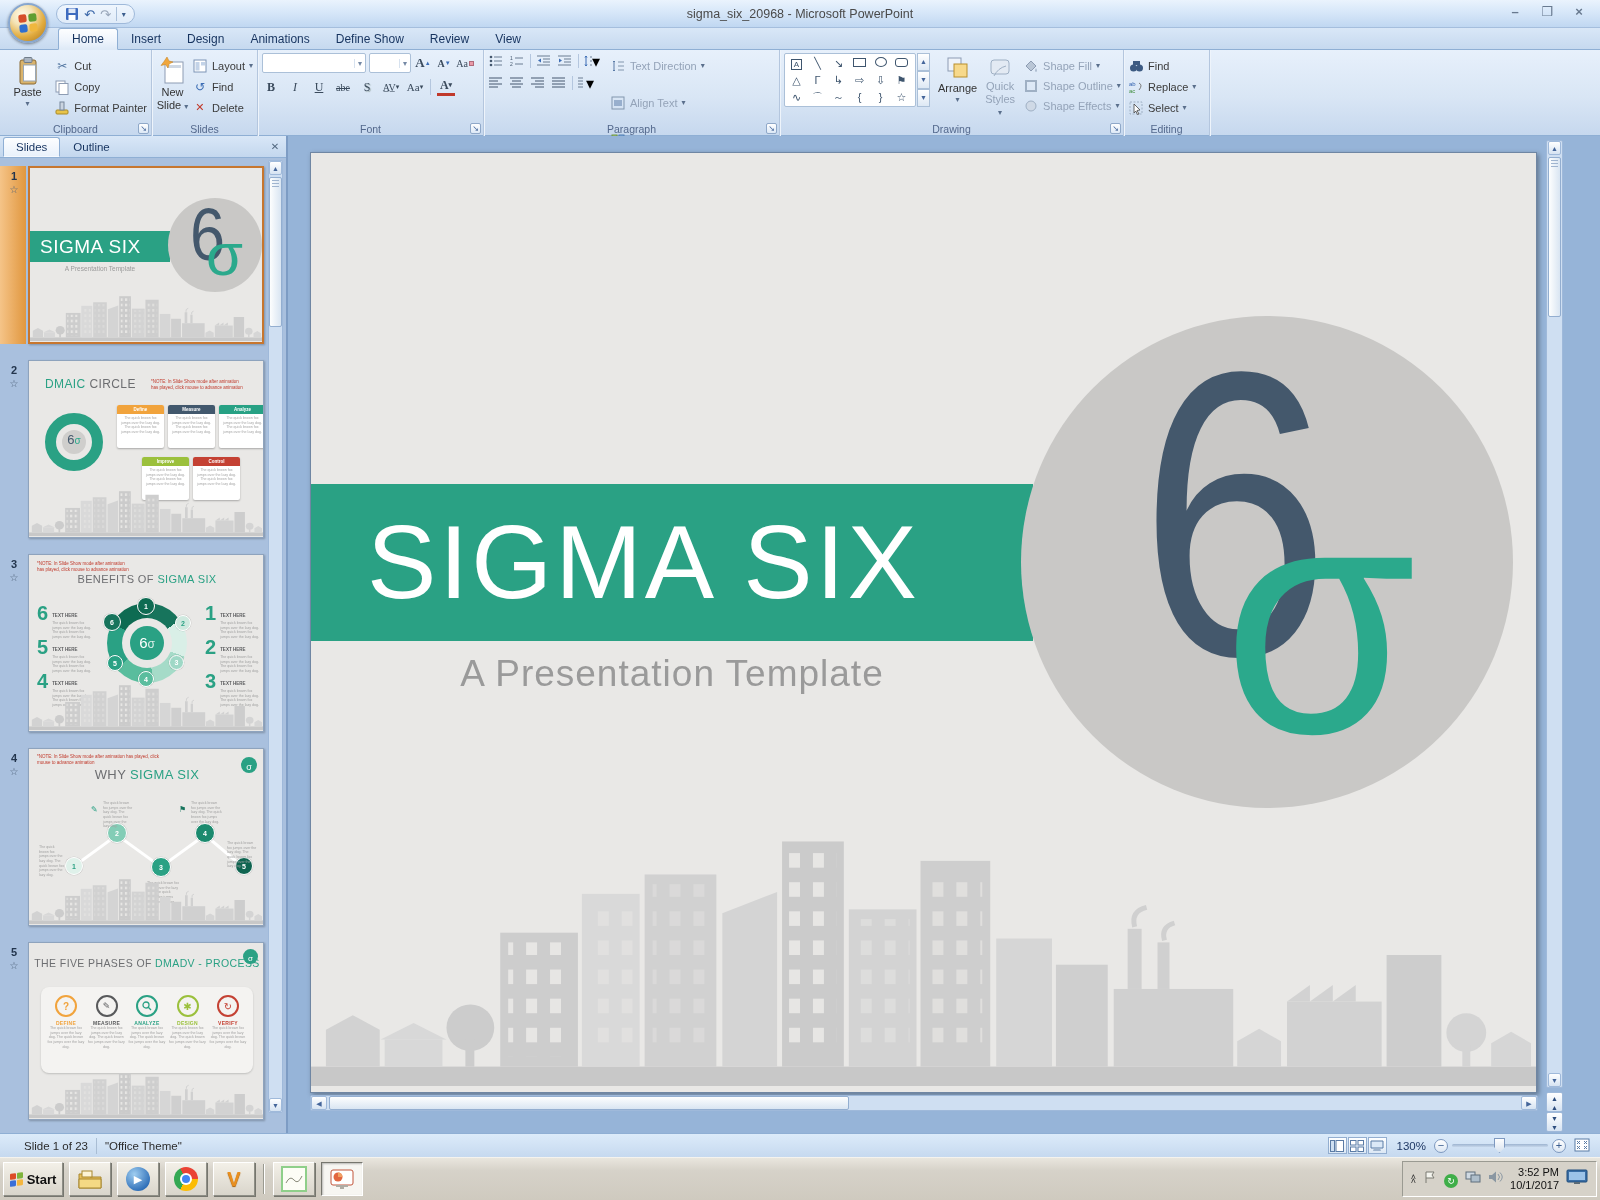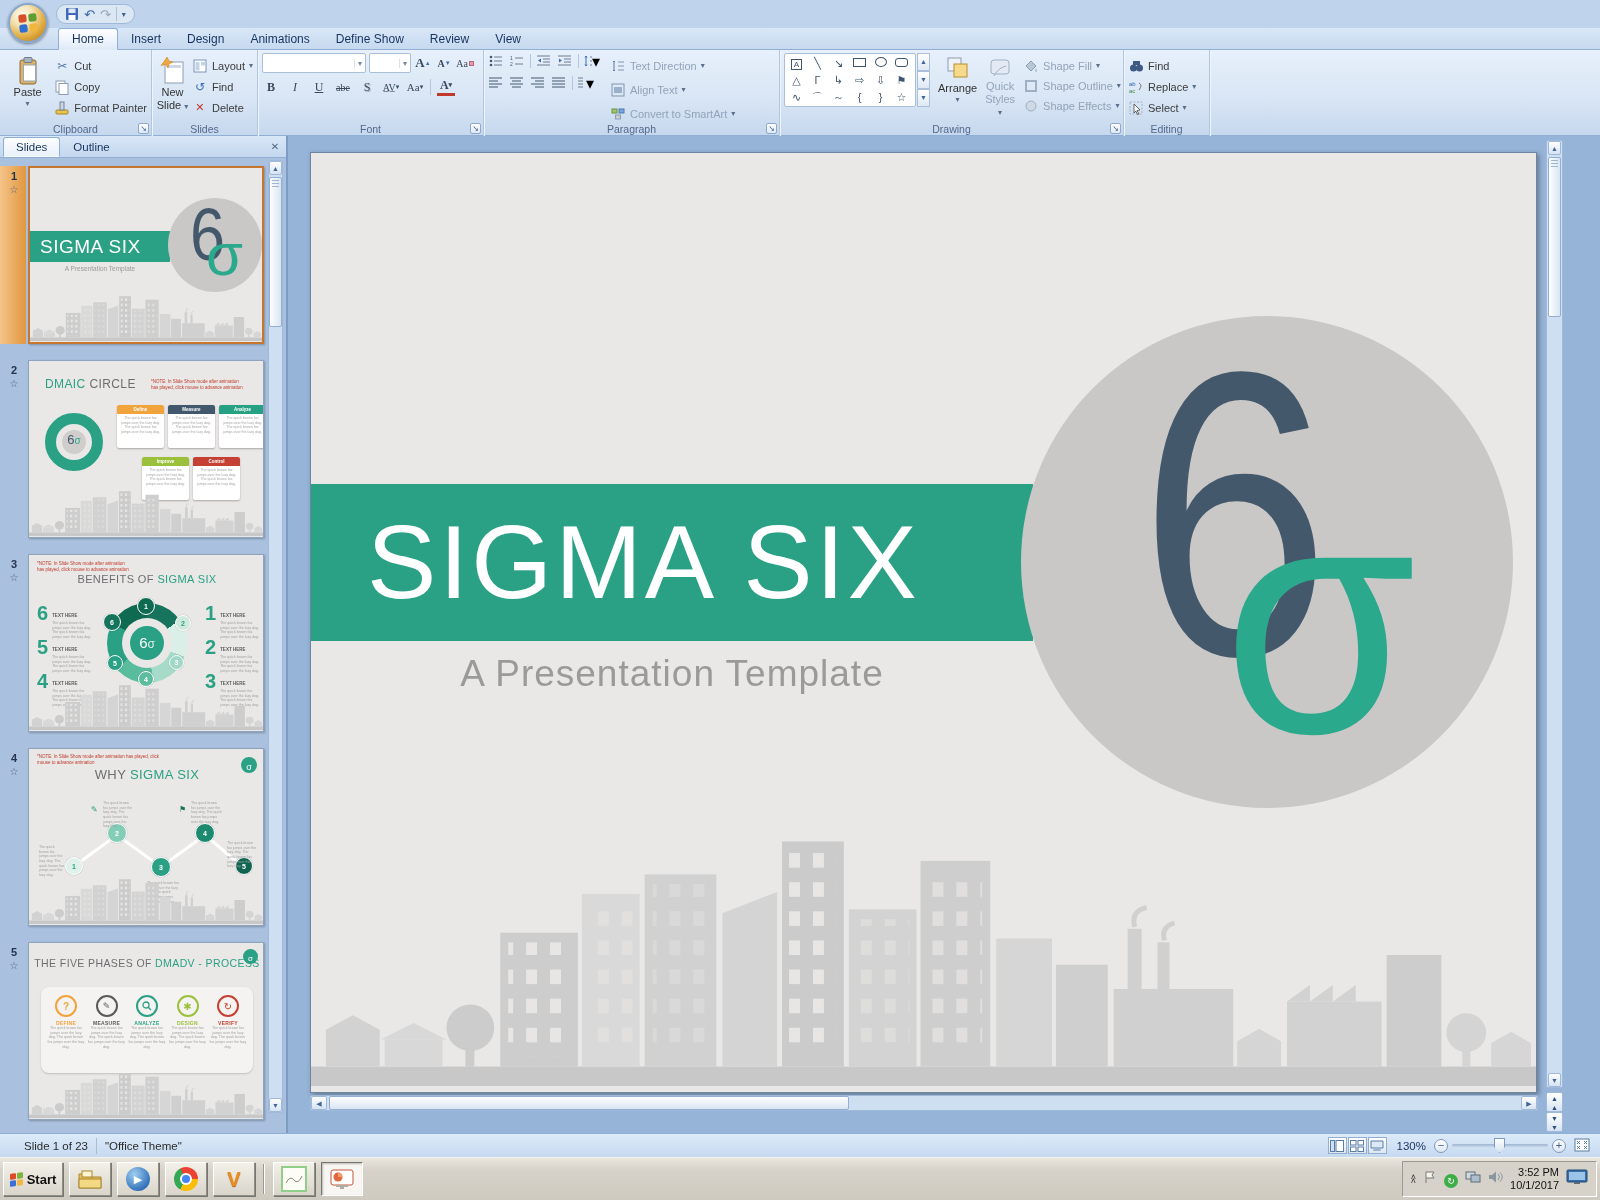--- a/index.html
+++ b/index.html
@@ -149,20 +149,28 @@
       <rect x="1080" y="135" width="55" height="115" fill="#cdcdcd"></rect>
       <circle cx="1160" cy="215" r="20" fill="#d4d4d4"></circle>
         <rect x="1156" y="228" width="8" height="22" fill="#d4d4d4"></rect>
       <polygon points="1185,250 1185,226 1205,214 1225,226 1225,250" fill="#d6d6d6"></polygon>
     </g>
   </defs>
 </svg>
 
 <div id="app">
 
+  <div class="abs tb">
+    <div class="abs wtitle">sigma_six_20968 - Microsoft PowerPoint</div>
+    <div class="abs wbtns">
+      <span>–</span>
+      <span>❒</span>
+      <span>×</span>
+    </div>
+  </div>
   <div class="abs orb">
     <div class="orbgrid">
       <span style="background:#d64f2a"></span>
         <span style="background:#5f9e31"></span>
       <span style="background:#2f6fd0"></span>
         <span style="background:#efb73e"></span>
     </div>
   </div>
   <div class="abs qat">
     <svg width="14" height="14">
@@ -408,21 +416,21 @@
                     <line x1="8" y1="1" x2="13" y2="1"></line>
                     <line x1="8" y1="4" x2="13" y2="4"></line>
                     <line x1="8" y1="7" x2="13" y2="7"></line>
                     <line x1="8" y1="10" x2="13" y2="10"></line>
                   </g>
                 </svg>
                 <span class="car">▾</span>
               </span>
           </div>
         </div>
-        <div class="sbcol" style="gap:7px">
+        <div class="sbcol" style="gap:20px">
           <div class="sb dis">
               <span class="i16">
                 <svg width="14" height="14">
                   <path d="M3,2 v10 M2,3 l1,-1 1,1 M2,11 l1,1 1,-1" stroke="#5a7ba6" fill="none"></path>
                   <g stroke="#8296ad">
                     <line x1="7" y1="3" x2="13" y2="3"></line>
                     <line x1="7" y1="7" x2="13" y2="7"></line>
                     <line x1="7" y1="11" x2="13" y2="11"></line>
                   </g>
                 </svg>

